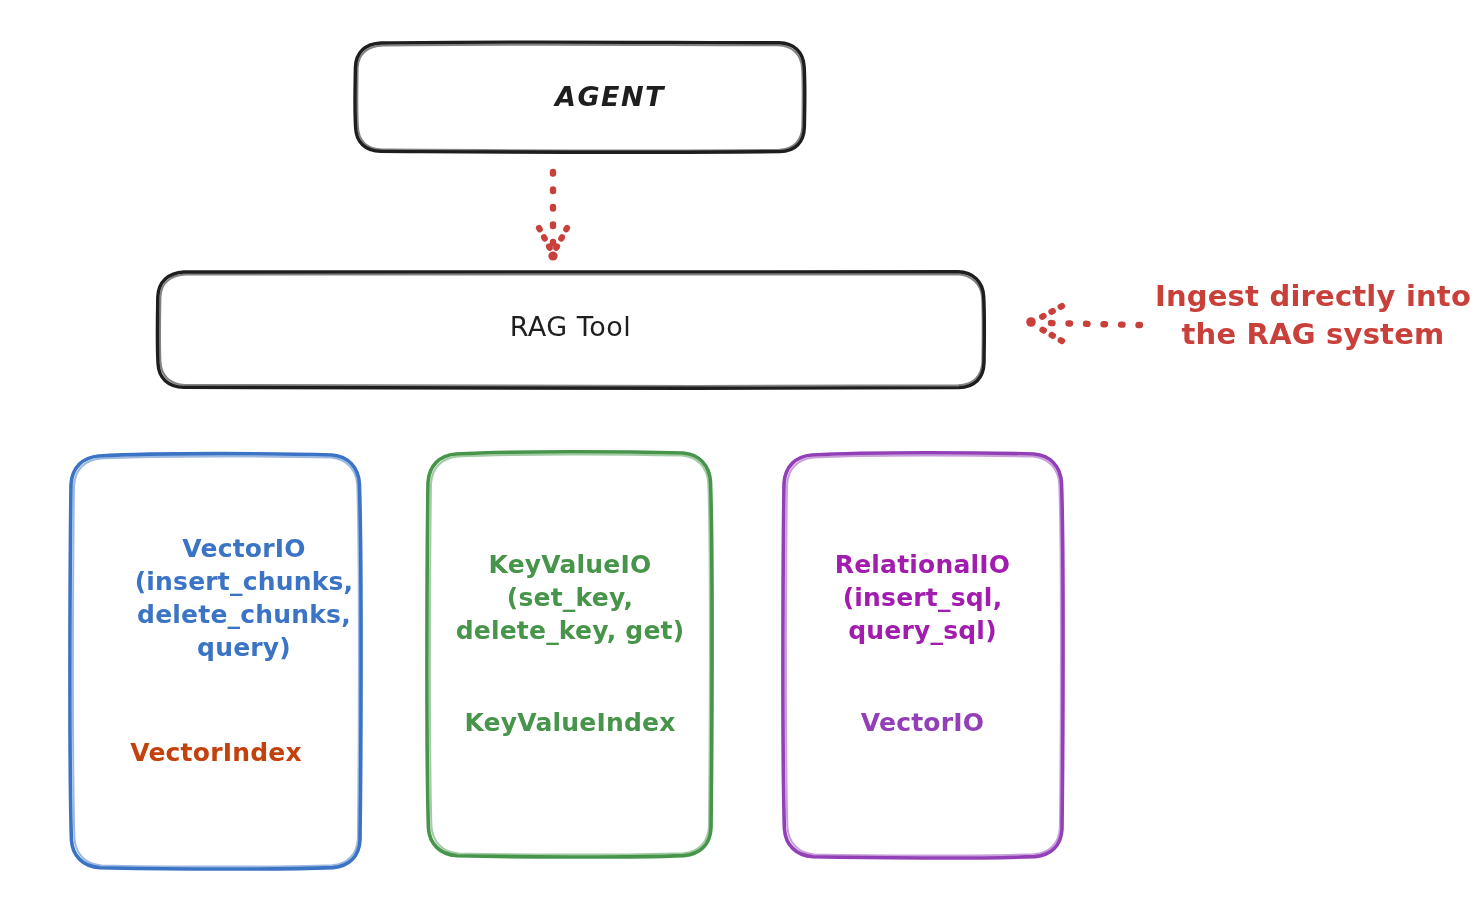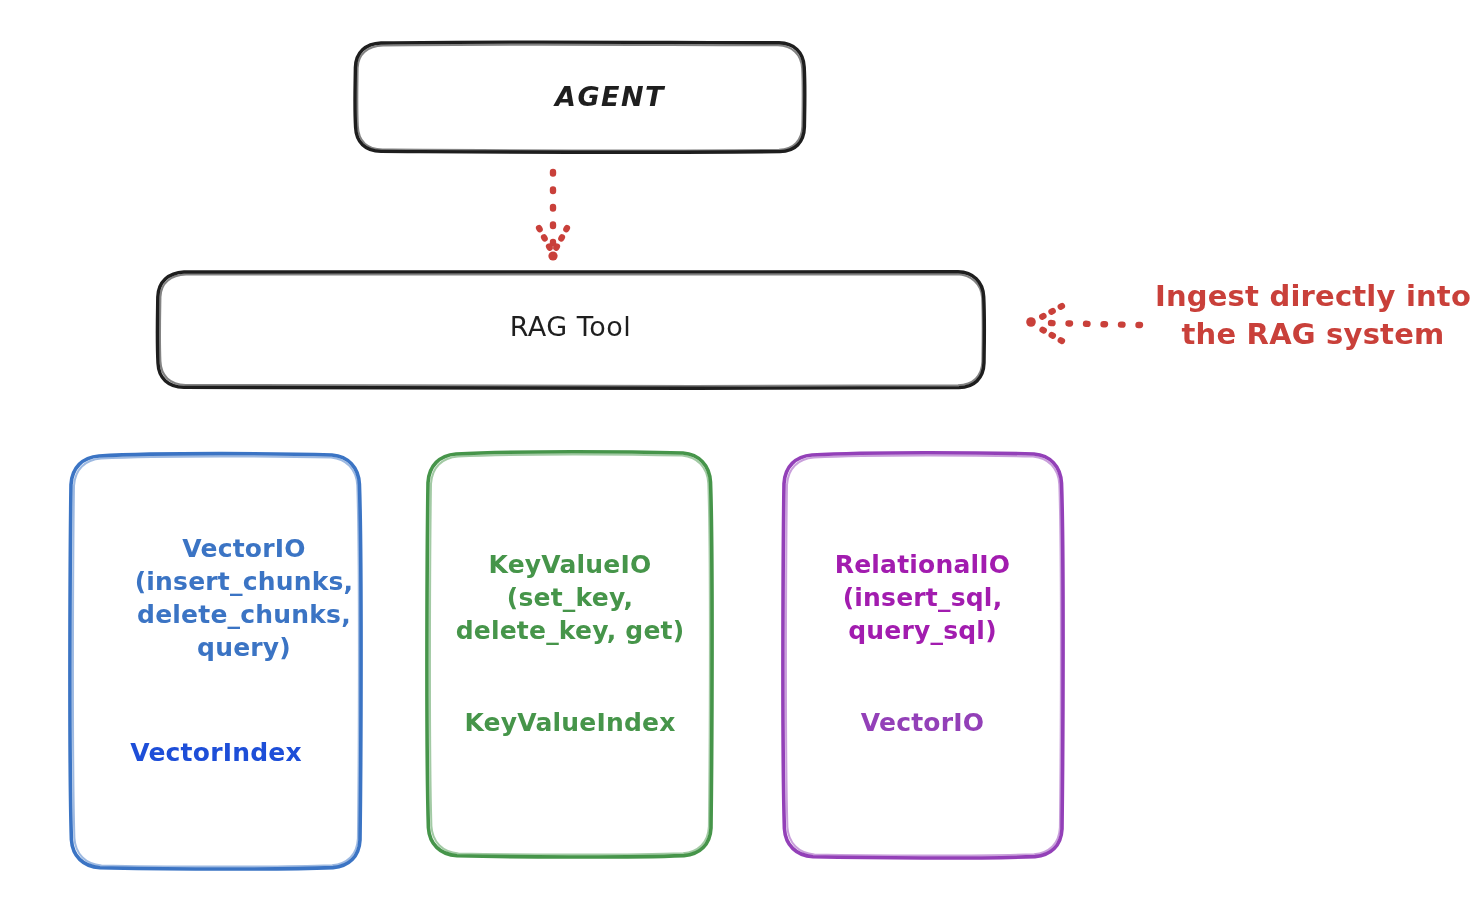--- a/index.html
+++ b/index.html
@@ -73,21 +73,21 @@
   }
   .provider-index {
     position: absolute;
     text-align: center;
     font-size: 25px;
     font-weight: 600;
     letter-spacing: 0.2px;
     pointer-events: none;
   }
   #vectorio-label   { left: 70px;  top: 532px; width: 348px; color: #3b74c4; }
-  #vectorio-index   { left: 70px;  top: 738px; width: 292px; color: #1d4ed8; }
+  #vectorio-index   { left: 70px;  top: 738px; width: 292px; color: #c2410c; }
   #keyvalueio-label { left: 424px; top: 548px; width: 292px; color: #46954a; text-align: center; }
   #keyvalueio-index { left: 424px; top: 708px; width: 292px; color: #46954a; }
   #relationalio-label { left: 780px; top: 548px; width: 285px; color: #a21caf; }
   #relationalio-index { left: 780px; top: 708px; width: 285px; color: #9340b8; }
   
   #ingest-note {
     position: absolute;
     left: 1148px;
     top: 278px;
     width: 330px;

